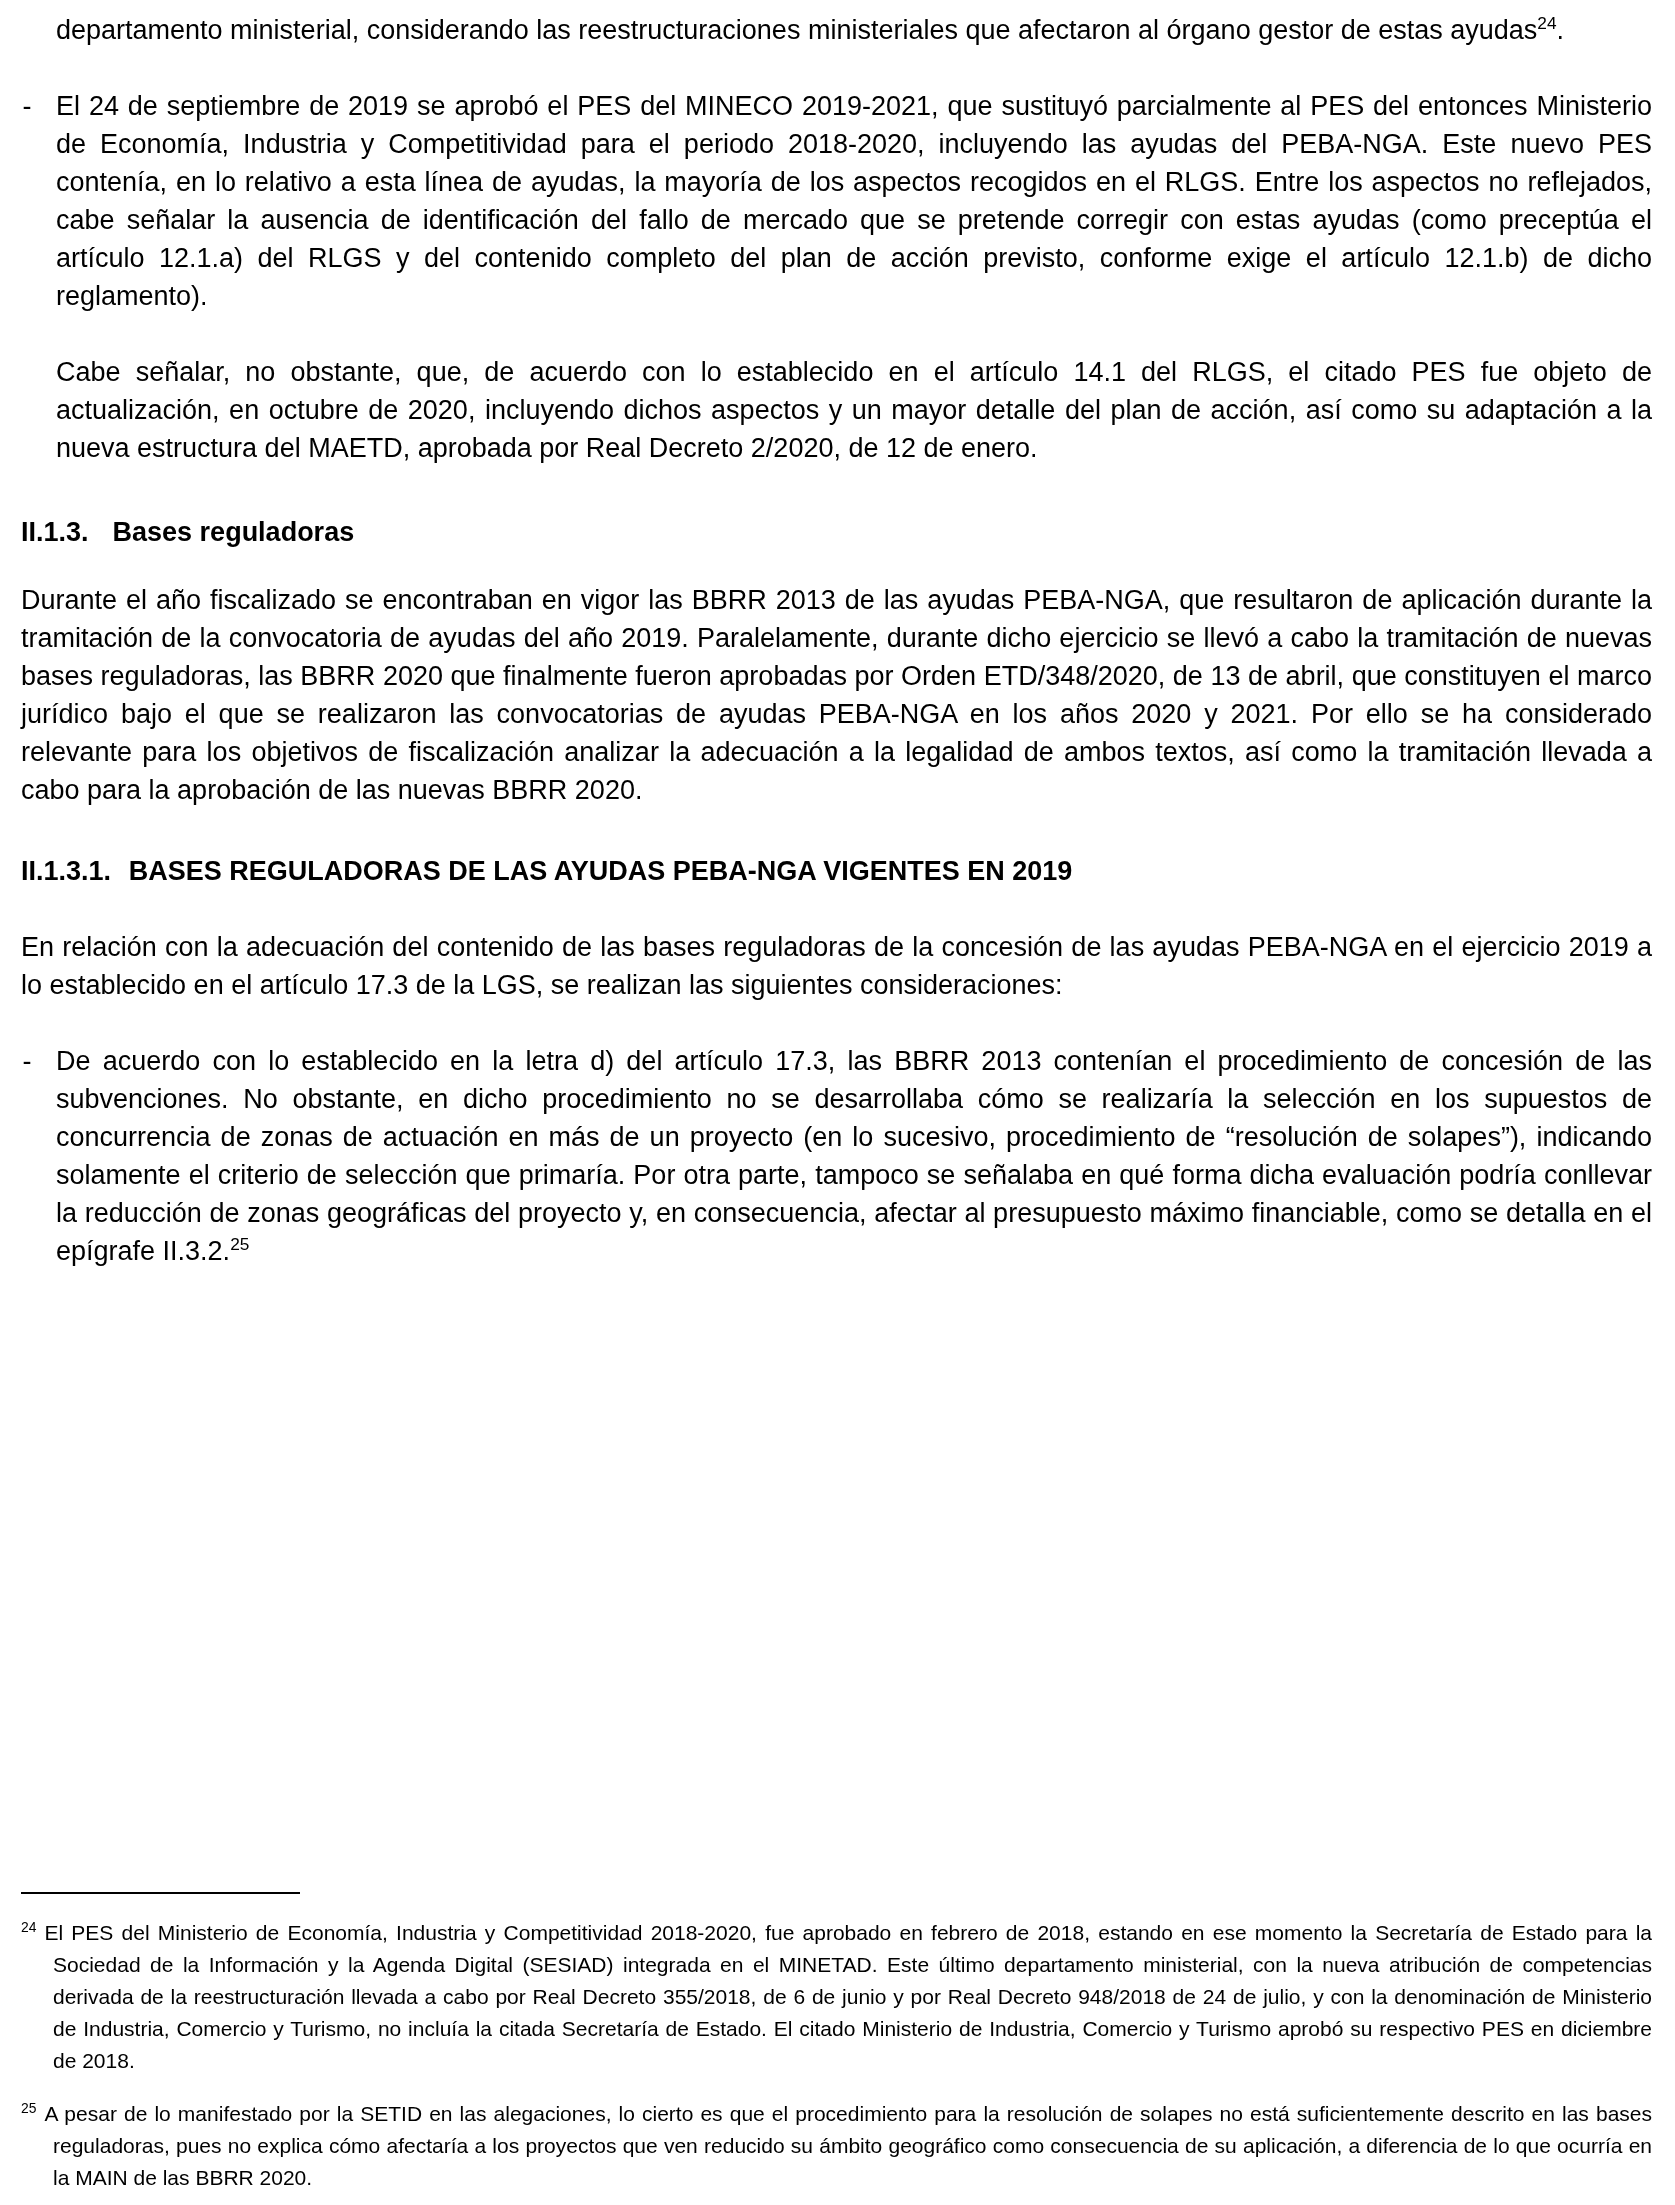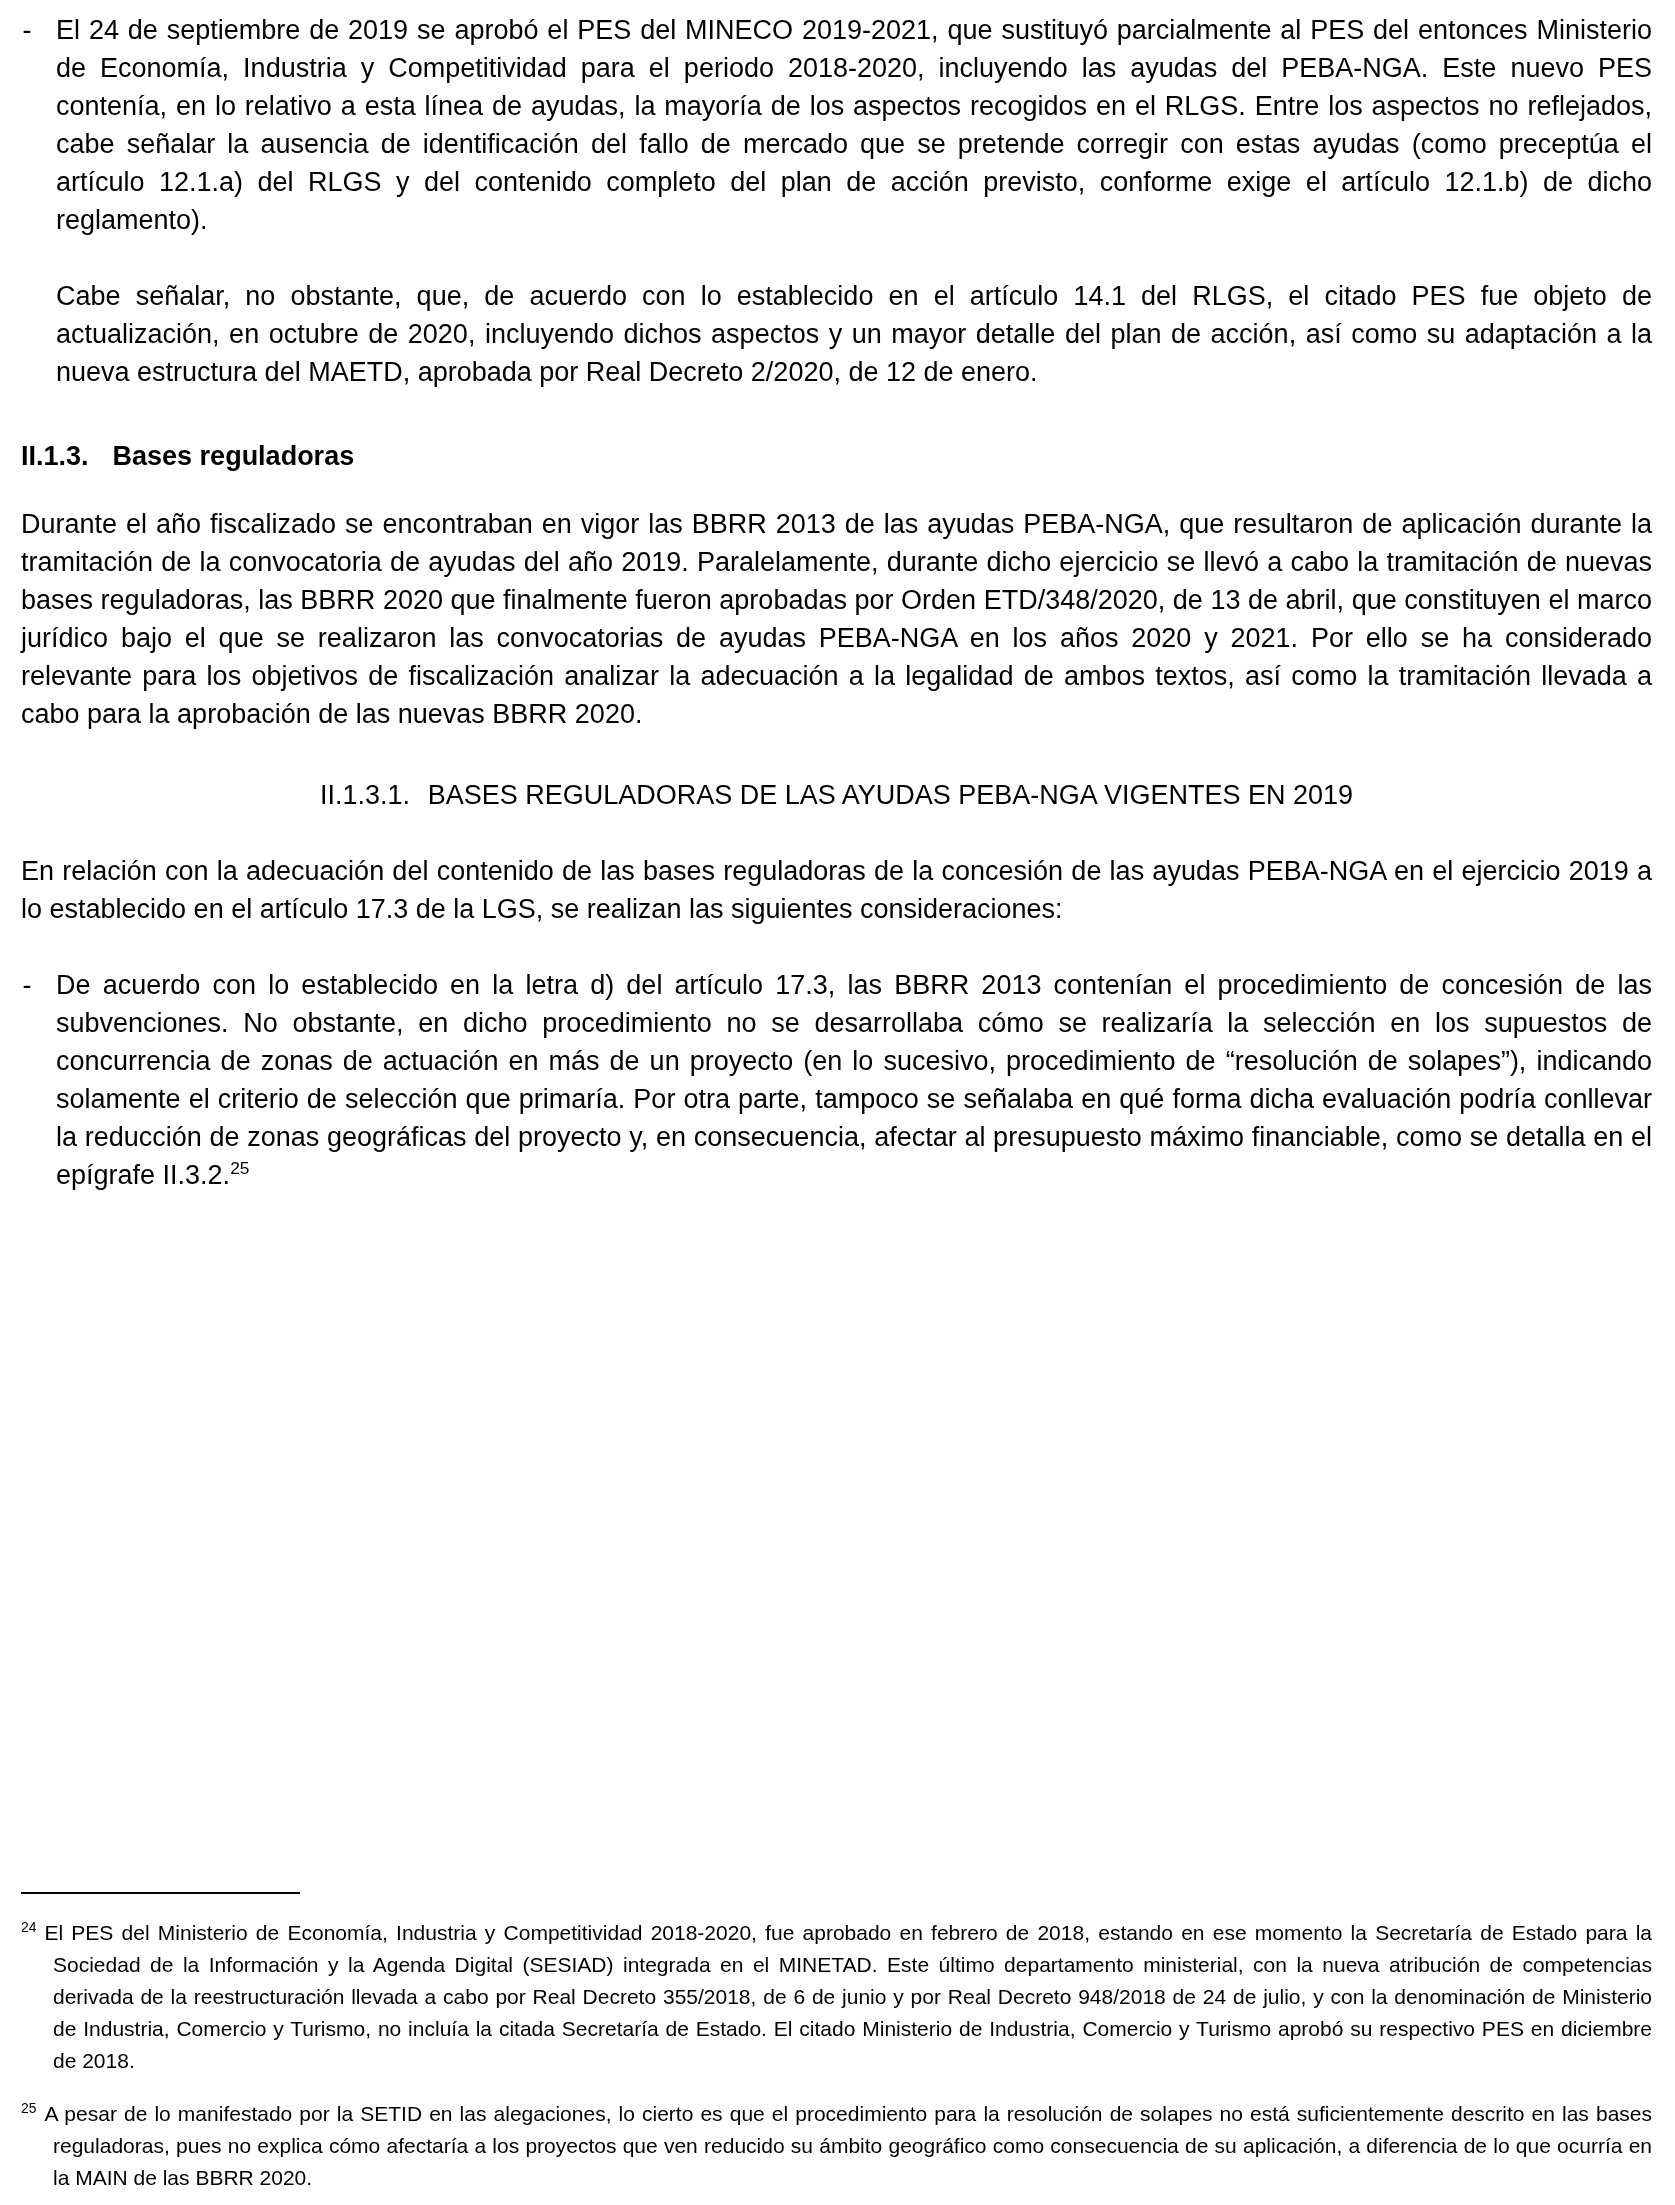--- a/index.html
+++ b/index.html
@@ -41,23 +41,22 @@
   }
   .heading {
     font-weight: 700;
     margin: 8px 0 30px 0;
   }
   .heading .h-num {
     display: inline-block;
     margin-right: 24px;
   }
   .subheading {
-    font-weight: 400;
+    font-weight: 700;
     margin: 4.8px 0 38px 0;
-    text-align: center;
   }
   .subheading .h-num {
     display: inline-block;
     margin-right: 17.6px;
   }
   sup.fn-ref {
     font-size: 64%;
     line-height: 0;
     vertical-align: super;
   }
@@ -86,20 +85,21 @@
     line-height: 0;
     vertical-align: super;
     margin-right: 8px;
   }
 </style>
 </head>
 <body>
 
 <div class="page">
 
+  <p class="para indented"><span>departamento ministerial, considerando las reestructuraciones ministeriales que afectaron al órgano gestor de estas ayudas</span><sup class="fn-ref">24</sup><span>.</span></p>
 
   <div class="list-item">
     <span class="dash">-</span>
     <span>El 24 de septiembre de 2019 se aprobó el PES del MINECO 2019-2021, que sustituyó parcialmente al PES del entonces Ministerio de Economía, Industria y Competitividad para el periodo 2018-2020, incluyendo las ayudas del PEBA-NGA. Este nuevo PES contenía, en lo relativo a esta línea de ayudas, la mayoría de los aspectos recogidos en el RLGS. Entre los aspectos no reflejados, cabe señalar la ausencia de identificación del fallo de mercado que se pretende corregir con estas ayudas (como preceptúa el artículo 12.1.a) del RLGS y del contenido completo del plan de acción previsto, conforme exige el artículo 12.1.b) de dicho reglamento).</span>
   </div>
 
   <p class="para indented">Cabe señalar, no obstante, que, de acuerdo con lo establecido en el artículo 14.1 del RLGS, el citado PES fue objeto de actualización, en octubre de 2020, incluyendo dichos aspectos y un mayor detalle del plan de acción, así como su adaptación a la nueva estructura del MAETD, aprobada por Real Decreto 2/2020, de 12 de enero.</p>
 
   <h2 class="heading" style="font-size:27px;"><span class="h-num">II.1.3.</span><span>Bases reguladoras</span></h2>
 

